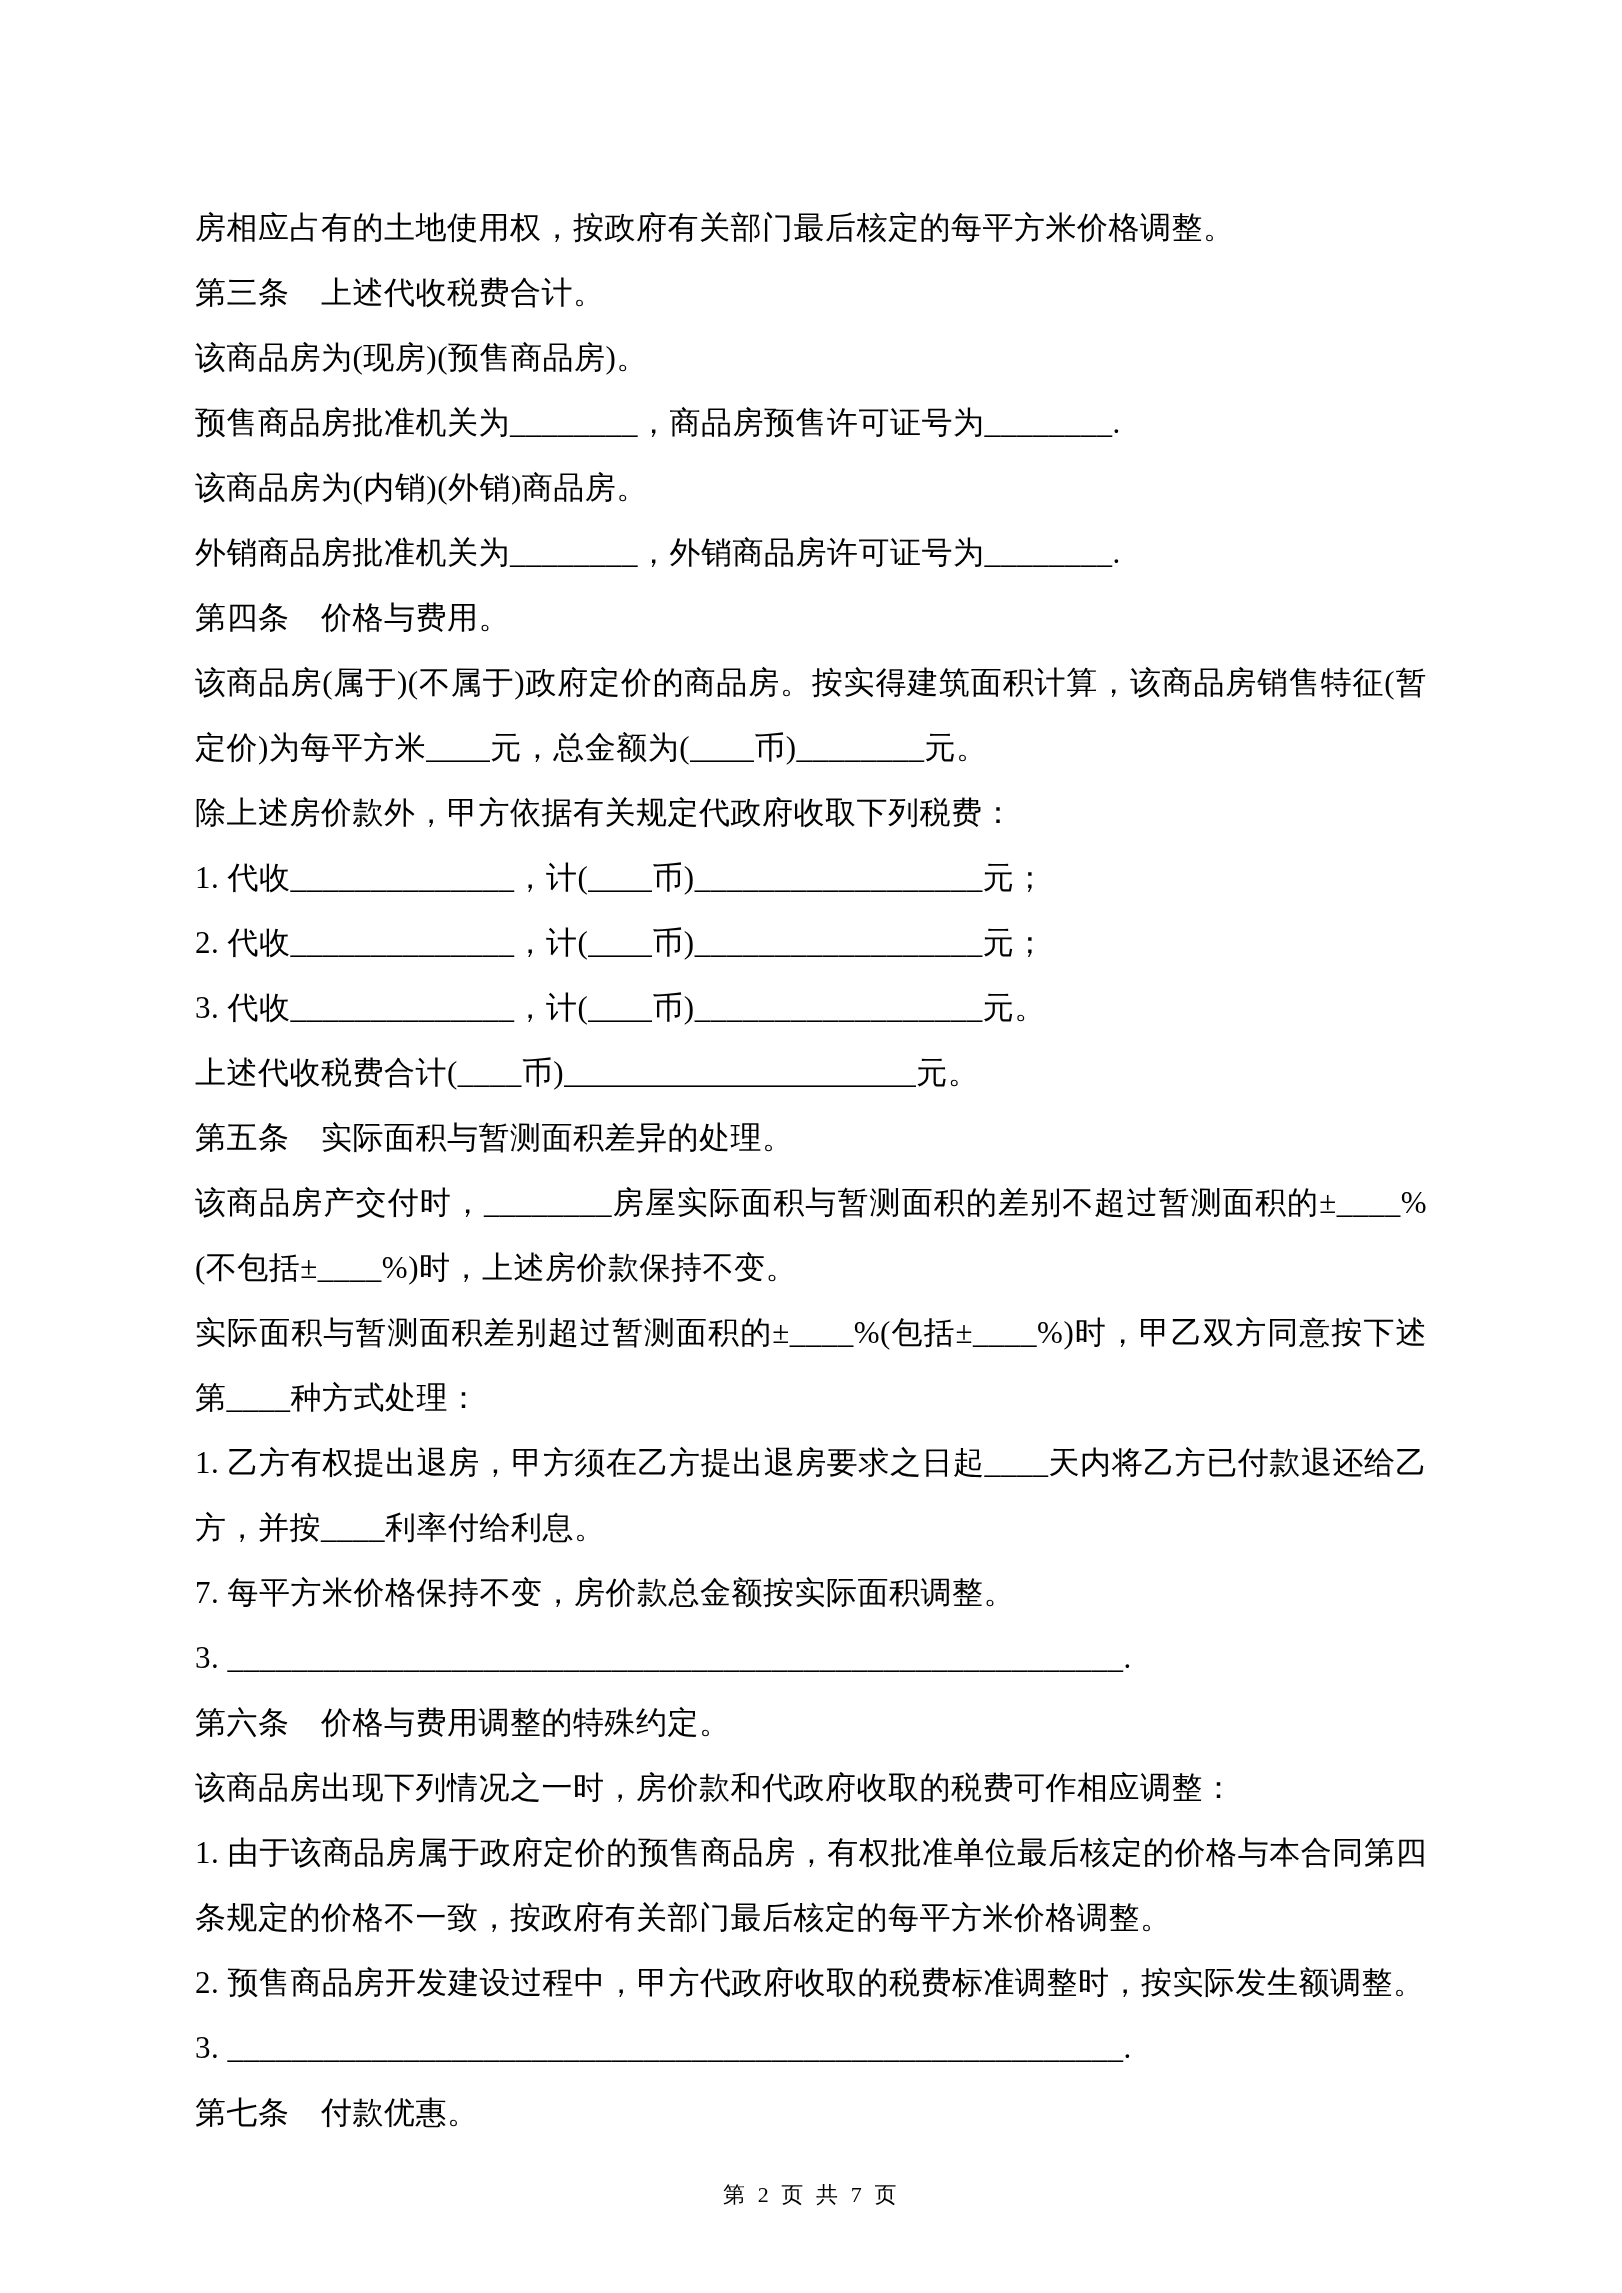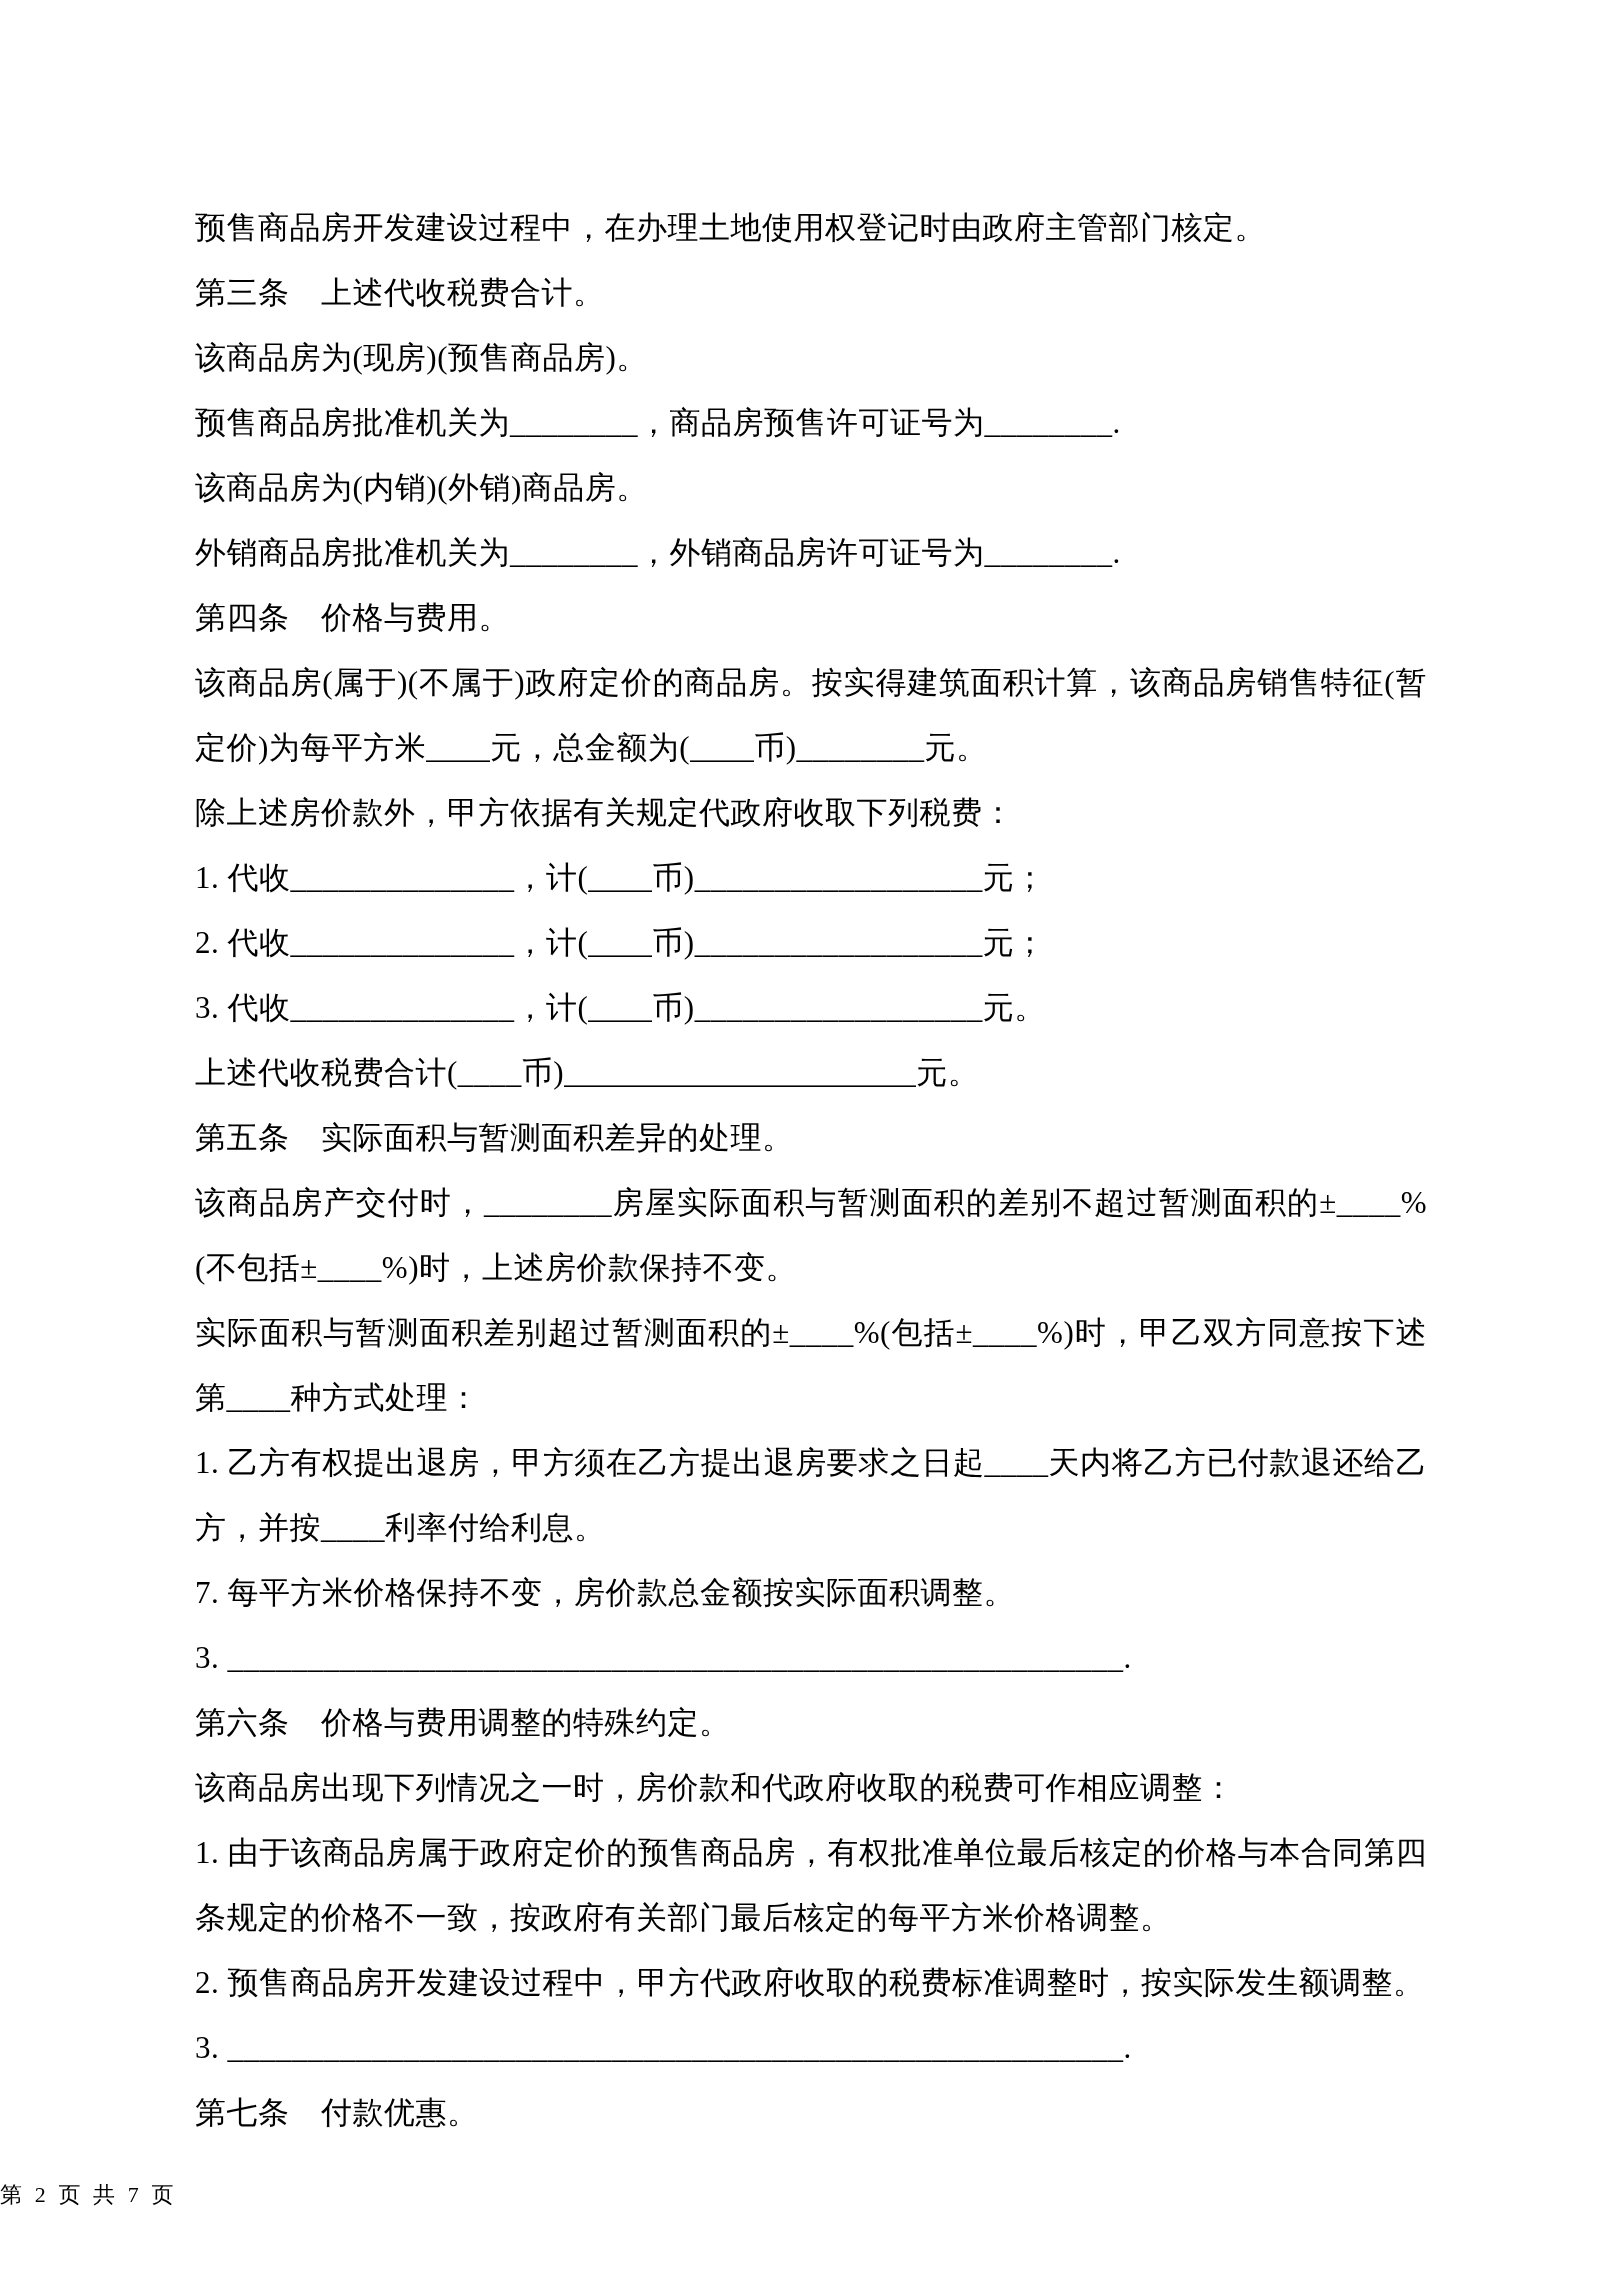--- a/index.html
+++ b/index.html
@@ -28,30 +28,31 @@
     letter-spacing: 0.5px;
     text-align: justify;
     word-break: break-all;
     color: #000000;
   }
   .doc-footer {
     position: absolute;
     bottom: 84px;
     left: 0;
     width: 100%;
+    text-align: center;
     font-size: 22px;
     letter-spacing: 3.6px;
     color: #000000;
   }
 </style>
 </head>
 <body>
 
 <div class="doc-body">
-  <p class="line">预售商品房开发建设过程中，在办理土地使用权登记时由政府主管部门核定。</p>
+  <p class="line">房相应占有的土地使用权，按政府有关部门最后核定的每平方米价格调整。</p>
   <p class="line">第三条　上述代收税费合计。</p>
   <p class="line">该商品房为(现房)(预售商品房)。</p>
   <p class="line">预售商品房批准机关为________，商品房预售许可证号为________.</p>
   <p class="line">该商品房为(内销)(外销)商品房。</p>
   <p class="line">外销商品房批准机关为________，外销商品房许可证号为________.</p>
   <p class="line">第四条　价格与费用。</p>
   <p class="line">该商品房(属于)(不属于)政府定价的商品房。按实得建筑面积计算，该商品房销售特征(暂定价)为每平方米____元，总金额为(____币)________元。</p>
   <p class="line">除上述房价款外，甲方依据有关规定代政府收取下列税费：</p>
   <p class="line">1. 代收______________，计(____币)__________________元；</p>
   <p class="line">2. 代收______________，计(____币)__________________元；</p>

